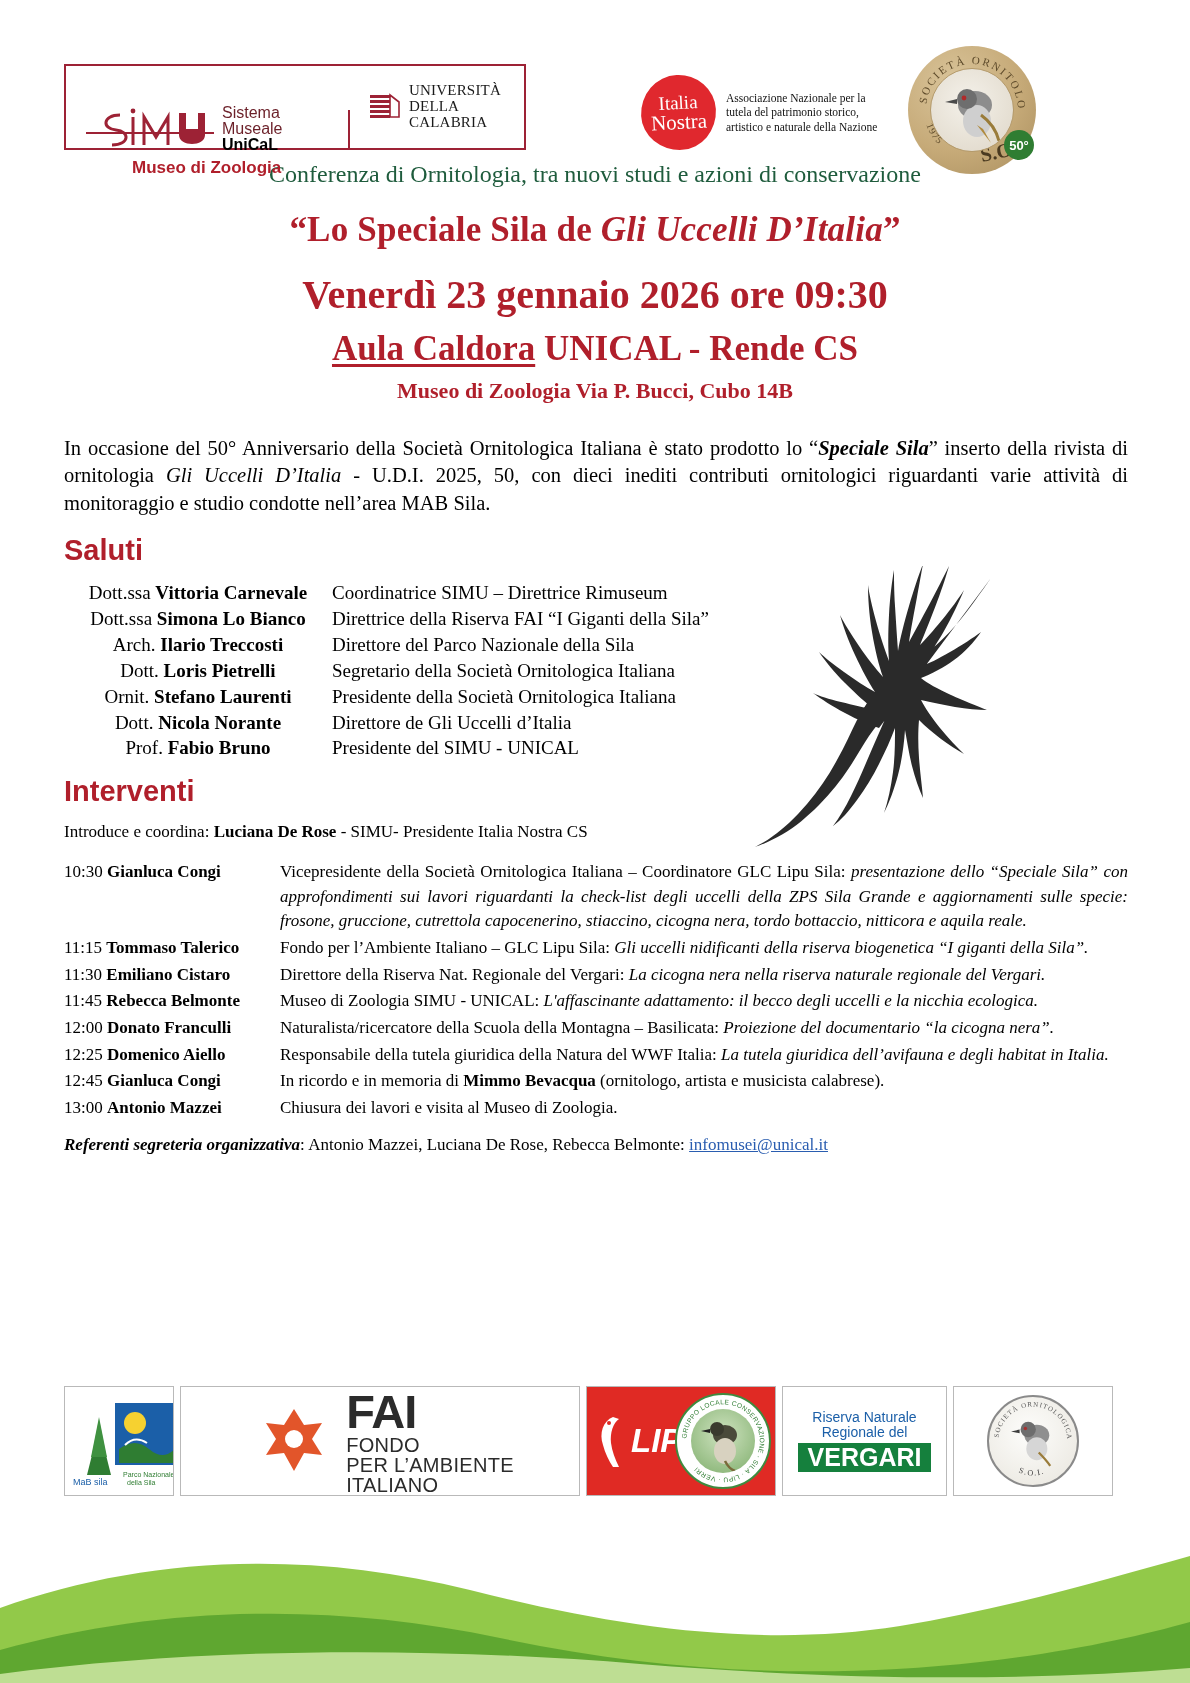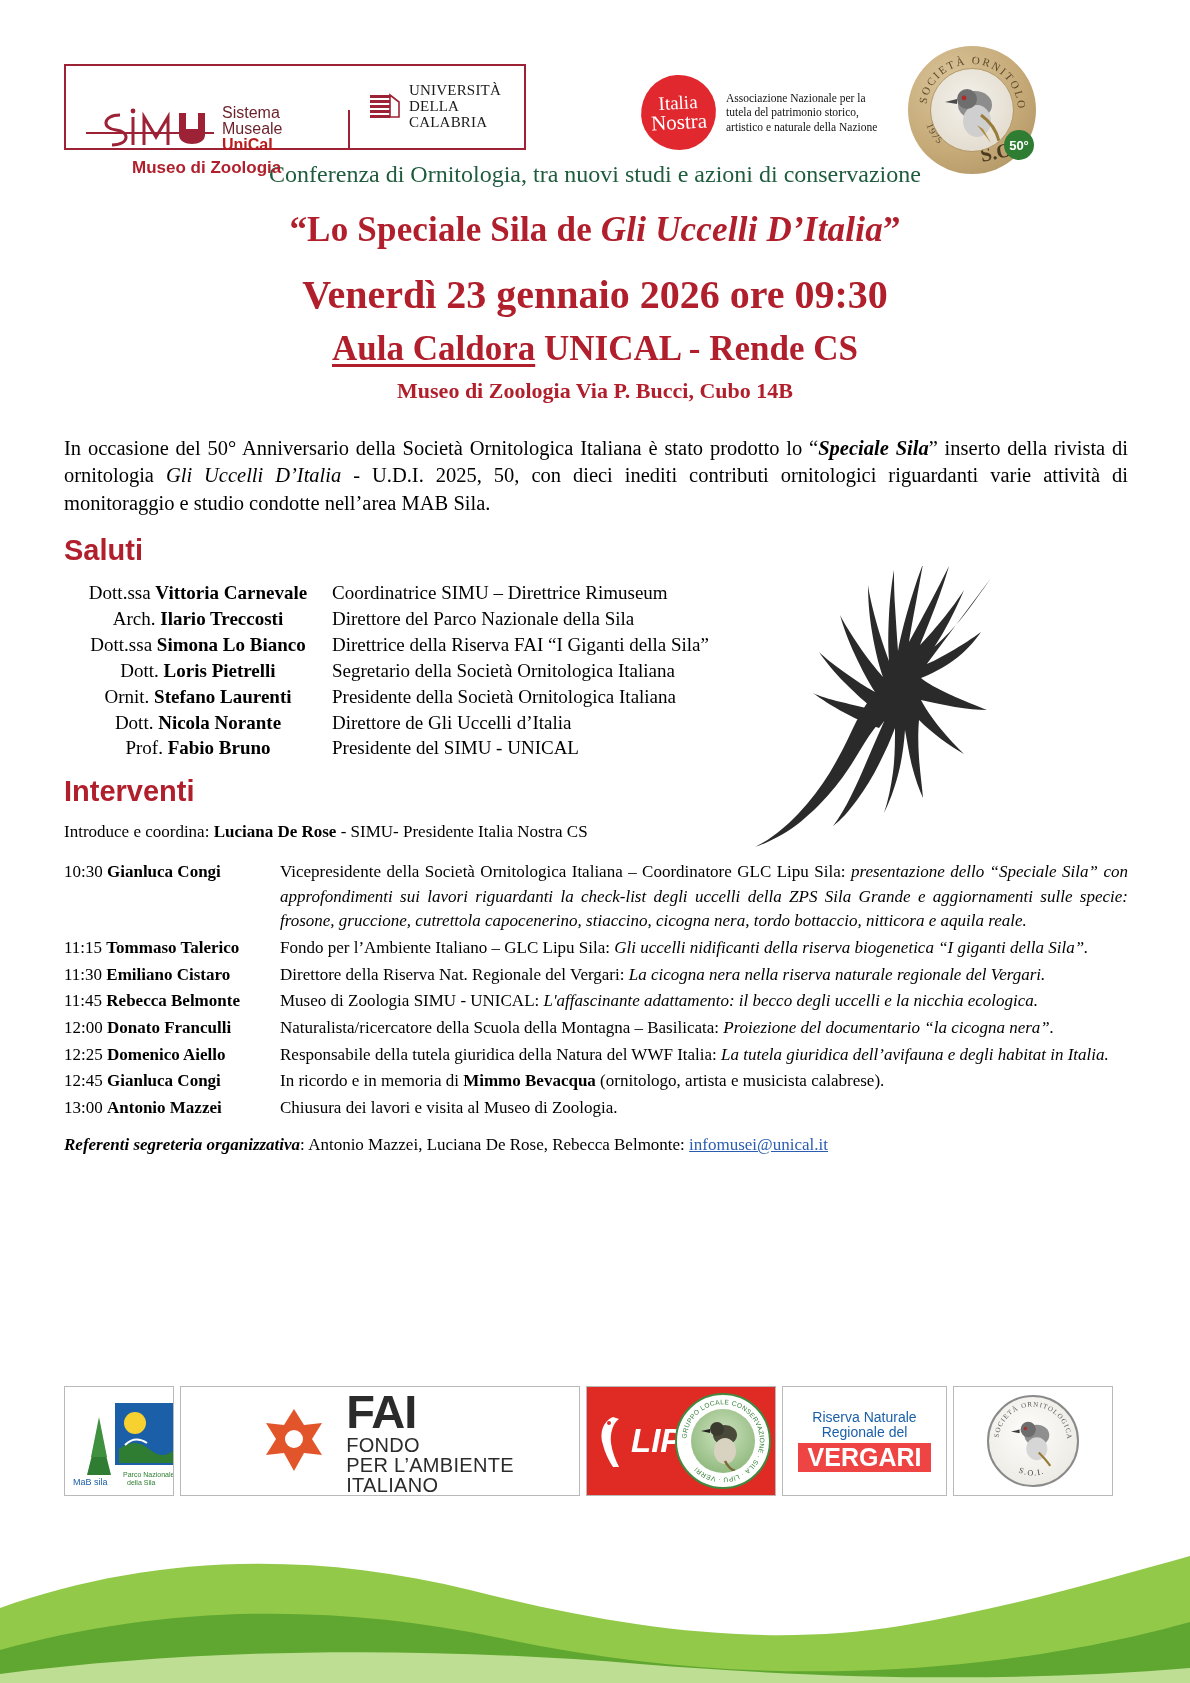--- a/index.html
+++ b/index.html
@@ -30,21 +30,21 @@
   }
   .simu-mark { position: relative; width: 128px; height: 52px; }
   .simu-mark svg { display:block; }
   .simu-words { line-height: 1.02; }
   .simu-words .w1, .simu-words .w2 {
     font-family: "Liberation Sans", sans-serif;
     font-size: 16px; color: #6b1f28; display: block;
   }
   .simu-words .w3 {
     font-family: "Liberation Sans", sans-serif;
-    font-size: 16px; font-weight: bold; color: #b91c1c; display: block;
+    font-size: 16px; font-weight: bold; color: #000000; display: block;
   }
   .unical-cell {
     flex: 1; display: flex; align-items: center; gap: 9px; padding-left: 20px;
   }
   .unical-bars { width: 30px; height: 28px; }
   .unical-text {
     font-family: "Liberation Serif", serif;
     font-size: 15px; line-height: 1.05; color: #1a1a1a; letter-spacing: .2px;
   }
   .museo-label {
@@ -223,21 +223,21 @@
   }
   .vergari-box {
     width: 100%; height: 100%;
     display:flex; flex-direction: column; align-items:center; justify-content:center;
     font-family: "Liberation Sans", sans-serif; line-height: 1.1;
   }
   .vergari-box .v1 { font-size: 14px; color: #1b5fa8; }
   .vergari-box .v2 { font-size: 14px; color: #1b5fa8; }
   .vergari-box .v3 {
     font-size: 25px; font-weight: bold; color: #fff;
-    background: #ef4444; padding: 1px 10px; margin-top: 2px;
+    background: #15803d; padding: 1px 10px; margin-top: 2px;
   }
   .soi-foot {
     width: 92px; height: 92px; border-radius: 50%;
     border: 2px solid #8a8a8a;
     background: radial-gradient(circle at 45% 40%, #fdfdfb 0%, #e8e5dd 100%);
     display:flex; align-items:center; justify-content:center;
     position: relative;
   }
 
   .mab-box { width: 100%; height: 100%; position: relative; }
@@ -371,26 +371,26 @@
 </svg>
 
 <div class="sect-head">Saluti</div>
 
 <div class="greetings">
   <div class="greet-row">
     <div class="greet-name"><span>Dott.ssa </span><b>Vittoria Carnevale</b></div>
     <div class="greet-role">Coordinatrice SIMU – Direttrice Rimuseum</div>
   </div>
   <div class="greet-row">
+    <div class="greet-name"><span>Dott.ssa </span><b>Simona Lo Bianco</b></div>
+    <div class="greet-role">Direttrice della Riserva FAI “I Giganti della Sila”</div>
+  </div>
+  <div class="greet-row">
     <div class="greet-name"><span>Arch. </span><b>Ilario Treccosti</b></div>
     <div class="greet-role">Direttore del Parco Nazionale della Sila</div>
-  </div>
-  <div class="greet-row">
-    <div class="greet-name"><span>Dott.ssa </span><b>Simona Lo Bianco</b></div>
-    <div class="greet-role">Direttrice della Riserva FAI “I Giganti della Sila”</div>
   </div>
   <div class="greet-row">
     <div class="greet-name"><span>Dott. </span><b>Loris Pietrelli</b></div>
     <div class="greet-role">Segretario della Società Ornitologica Italiana</div>
   </div>
   <div class="greet-row">
     <div class="greet-name"><span>Ornit. </span><b>Stefano Laurenti</b></div>
     <div class="greet-role">Presidente della Società Ornitologica Italiana</div>
   </div>
   <div class="greet-row">

